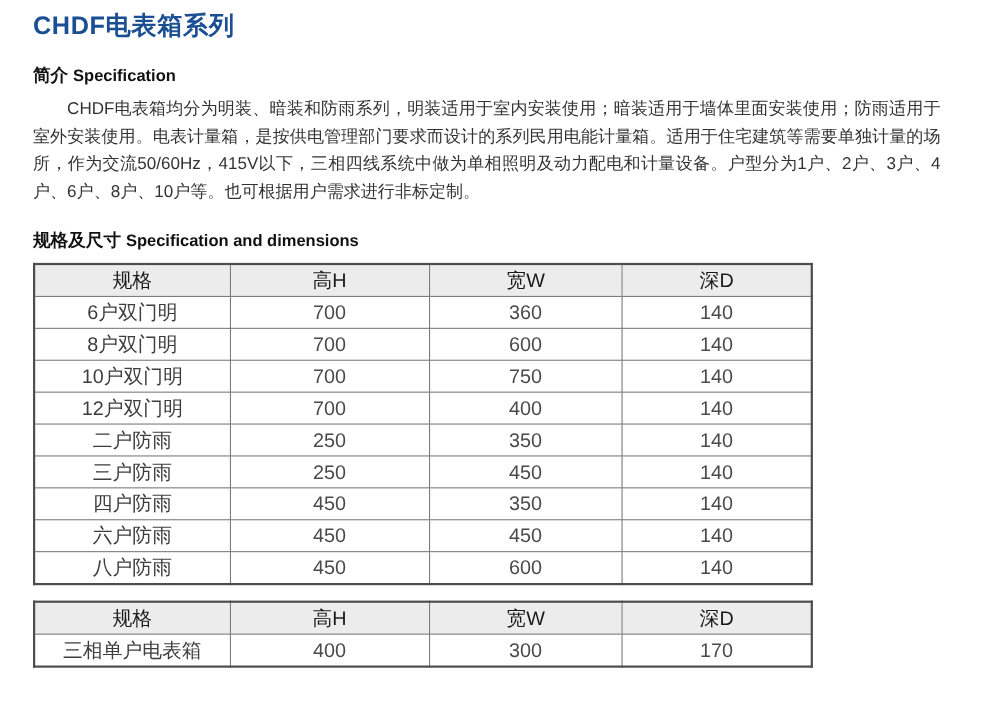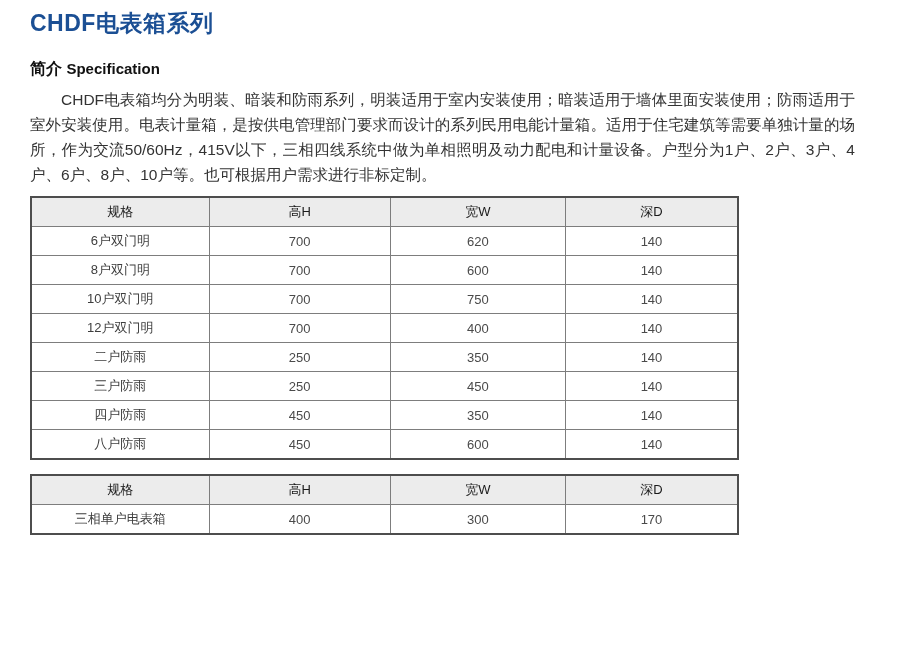--- a/index.html
+++ b/index.html
@@ -33,21 +33,21 @@
     color:#333333;
     text-align:justify;
     text-indent:2em;
   }
   .spec-head{margin-top:22px;}
   table.spec{
     border-collapse:collapse;
     table-layout:fixed;
     width:709px;
     margin-top:9px;
-    font-size:13px;
+    font-size:18px;
   }
   table.spec.second{margin-top:14px;}
   table.spec th, table.spec td{
     border:1px solid #7d7d7d;
     text-align:center;
     vertical-align:middle;
     height:28px;
     padding:0 4px;
     overflow:hidden;
     white-space:nowrap;
@@ -67,41 +67,43 @@
 
 <div class="page">
 
   <h1 class="doc-title">CHDF电表箱系列</h1>
 
   <h2 class="section-head"><span>简介</span>
     <span class="en">Specification</span></h2>
 
   <p class="intro-para">CHDF电表箱均分为明装、暗装和防雨系列，明装适用于室内安装使用；暗装适用于墙体里面安装使用；防雨适用于室外安装使用。电表计量箱，是按供电管理部门要求而设计的系列民用电能计量箱。适用于住宅建筑等需要单独计量的场所，作为交流50/60Hz，415V以下，三相四线系统中做为单相照明及动力配电和计量设备。户型分为1户、2户、3户、4户、6户、8户、10户等。也可根据用户需求进行非标定制。</p>
 
+  <h2 class="section-head spec-head"><span>规格及尺寸</span>
+    <span class="en">Specification and dimensions</span></h2>
 
   <table class="spec">
     <colgroup>
         <col class="c1">
         <col class="c2">
         <col class="c3">
         <col class="c4">
       </colgroup>
     <thead>
         <tr>
           <th>规格</th>
           <th>高H</th>
           <th>宽W</th>
           <th>深D</th>
         </tr>
       </thead>
     <tbody>
         <tr>
           <td>6户双门明</td>
           <td>700</td>
-          <td>620</td>
+          <td>360</td>
           <td>140</td>
         </tr>
         <tr>
           <td>8户双门明</td>
           <td>700</td>
           <td>600</td>
           <td>140</td>
         </tr>
         <tr>
           <td>10户双门明</td>
@@ -127,20 +129,26 @@
           <td>450</td>
           <td>140</td>
         </tr>
         <tr>
           <td>四户防雨</td>
           <td>450</td>
           <td>350</td>
           <td>140</td>
         </tr>
         <tr>
+          <td>六户防雨</td>
+          <td>450</td>
+          <td>450</td>
+          <td>140</td>
+        </tr>
+        <tr>
           <td>八户防雨</td>
           <td>450</td>
           <td>600</td>
           <td>140</td>
         </tr>
       </tbody>
   </table>
 
   <table class="spec second">
     <colgroup>

